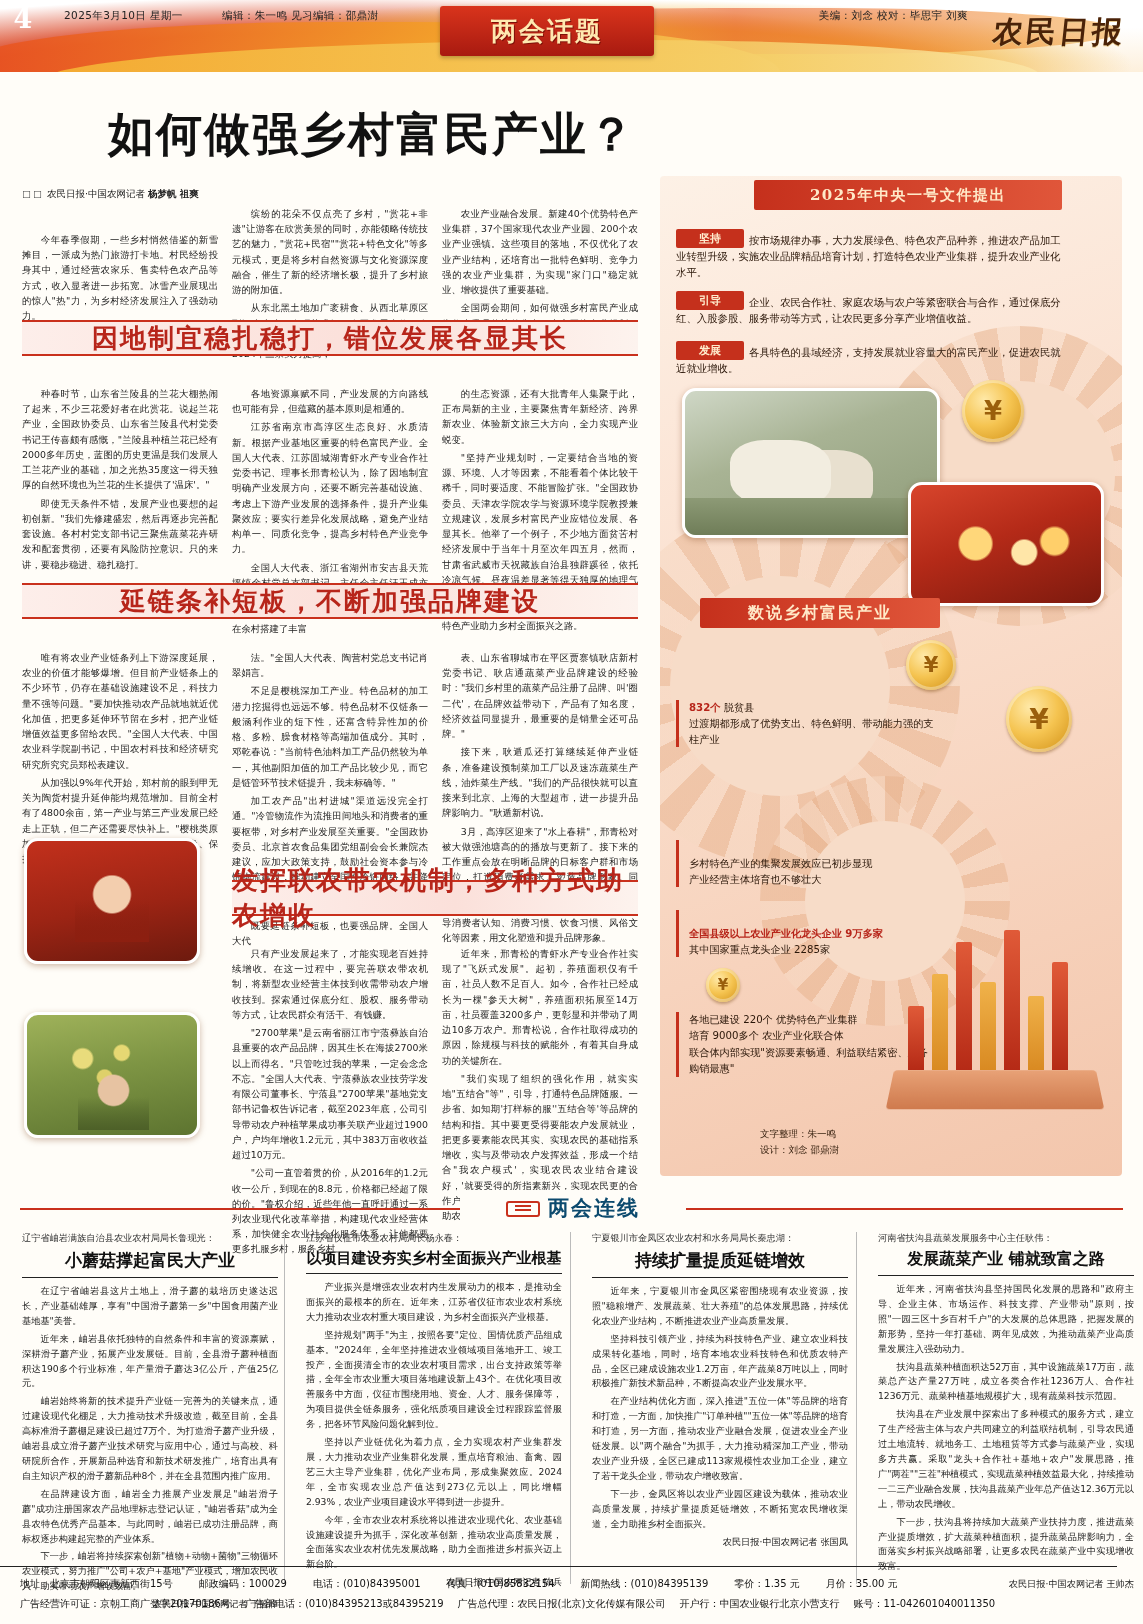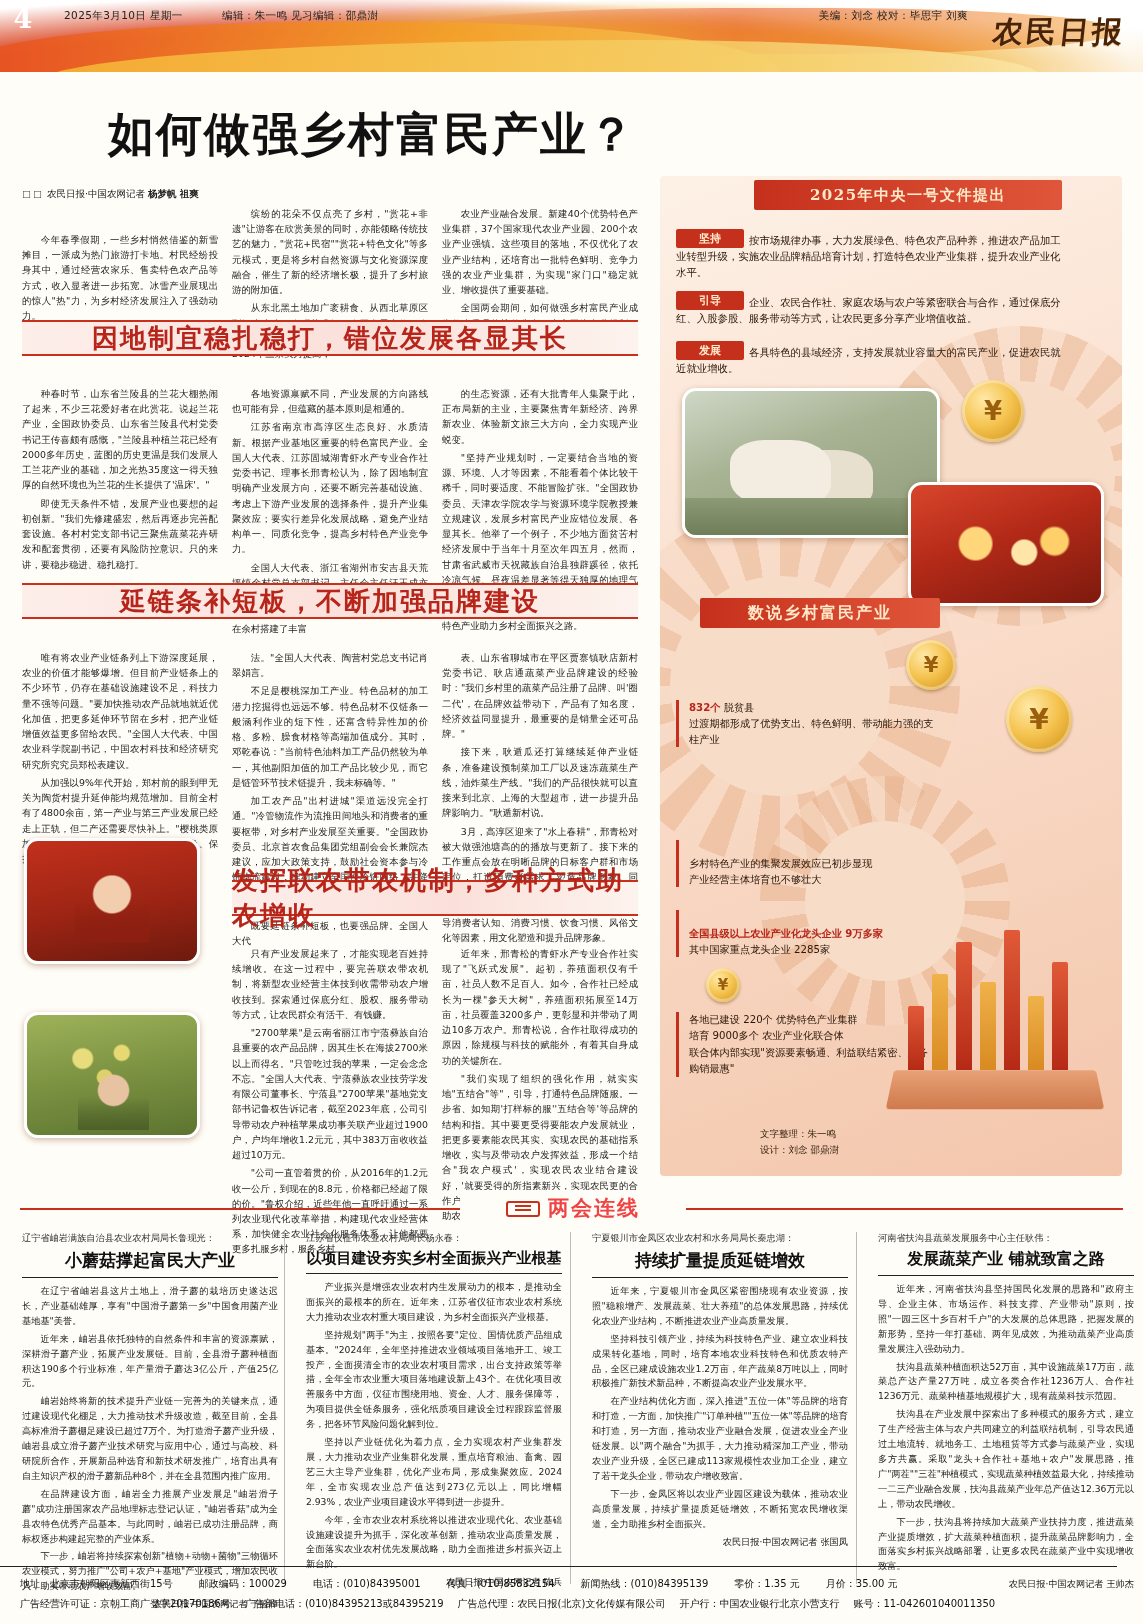--- a/index.html
+++ b/index.html
@@ -246,21 +246,21 @@
   .band {
     position:absolute; left:20px; top:1190px; width:1103px; height:36px;
   }
   .band-line { position:absolute; left:0; top:18px; width:1103px; height:2px; background:#c9301c; }
   .band-title {
     position:absolute; left:440px; top:0; width:226px; height:36px;
     background:#fffdf8; display:flex; align-items:center; justify-content:center; gap:8px;
   }
   .band-title span {
     font-family:"DejaVu Serif","Liberation Serif",serif;
-    font-size:21px; font-weight:700; color:#ef4444; letter-spacing:2px;
+    font-size:21px; font-weight:700; color:#0c4a6e; letter-spacing:2px;
   }
   .band-icon { width:34px; height:20px; position:relative; }
   .band-icon::before{
     content:""; position:absolute; left:0; top:3px; width:30px; height:12px;
     border:2px solid #c9301c; border-radius:3px;
   }
   .band-icon::after{
     content:""; position:absolute; left:9px; top:7px; width:16px; height:2px; background:#c9301c;
     box-shadow:0 4px 0 0 #c9301c;
   }
@@ -298,20 +298,23 @@
 
   <div class="masthead">
     <div class="mast-bg"></div>
     <div class="mast-wave3"></div>
     <div class="mast-wave1"></div>
     <div class="mast-wave2"></div>
     <div class="page-number">4</div>
     <div class="mast-date">2025年3月10日 星期一</div>
     <div class="mast-editors">编辑：朱一鸣    见习编辑：邵鼎澍</div>
     <div class="mast-right-credits">美编：刘念    校对：毕思宇  刘爽</div>
+    <div class="mast-banner">
+      <span>两会话题</span>
+    </div>
     <div class="mast-logo">农民日报</div>
   </div>
 
   <div class="headline">如何做强乡村富民产业？</div>
 
   <div class="byline">
     <span class="sq">□□</span>
     <span>农民日报·中国农网记者 </span><b>杨梦帆 祖爽</b>
   </div>
 

